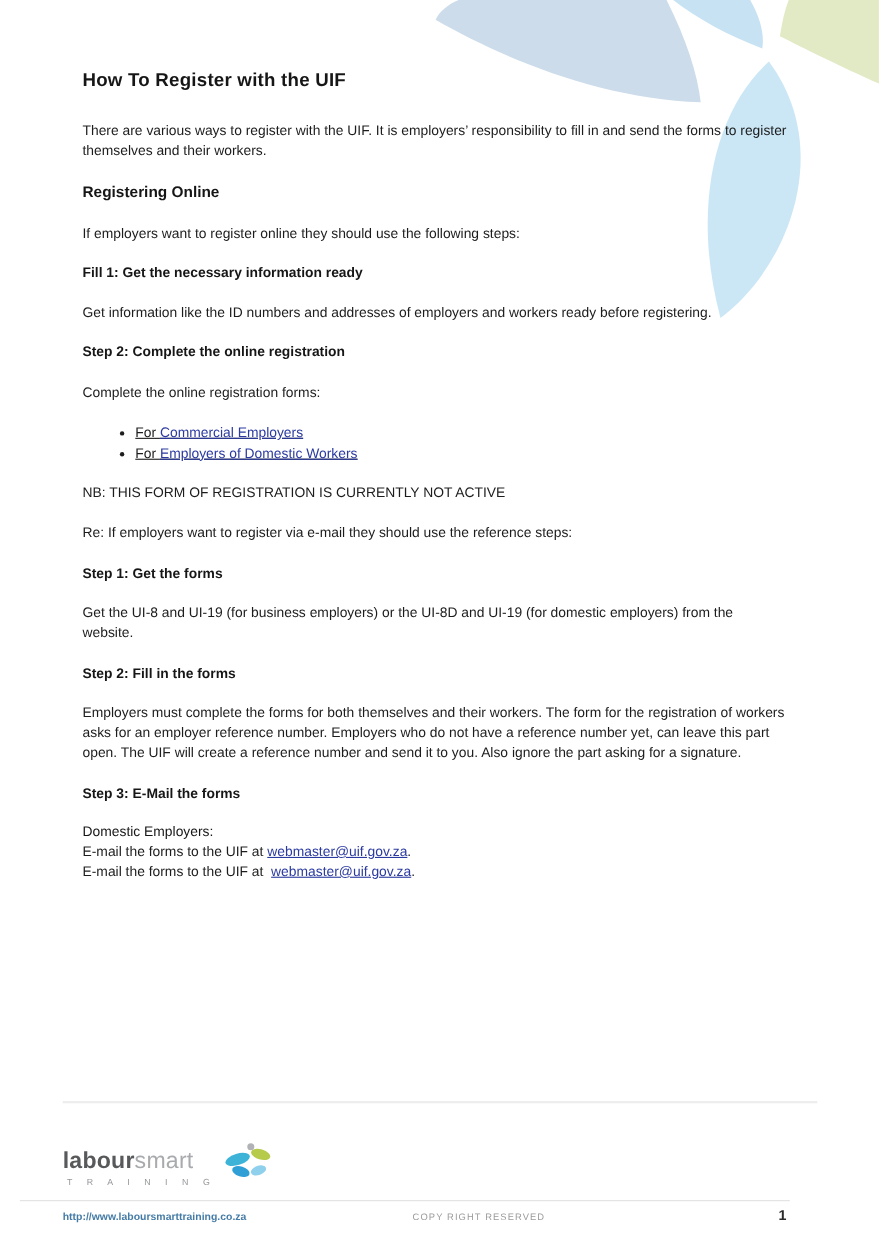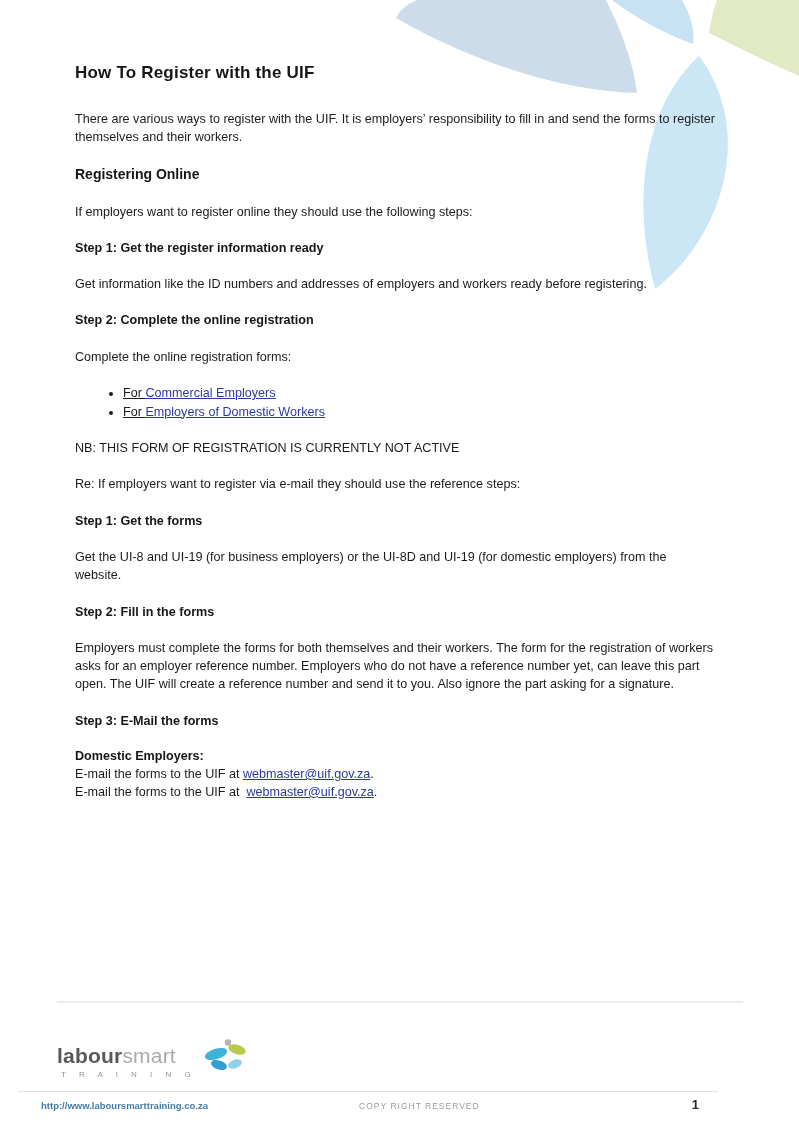--- a/index.html
+++ b/index.html
@@ -17,31 +17,31 @@
   #doc-content{position:absolute;left:75px;top:62px;width:641px;}
   .blk{font-size:12.6px;line-height:18.3px;margin:0 0 18px 0;}
   .blk.title{font-size:17px;line-height:22px;font-weight:bold;color:#161616;letter-spacing:.2px;margin-bottom:26px;}
   .blk.section{font-size:14px;line-height:19px;font-weight:bold;color:#161616;margin-bottom:19px;}
   .blk.step{font-weight:bold;color:#161616;}
   ul.bullets{margin:0 0 18px 0;padding:0 0 0 48px;list-style:disc;}
   ul.bullets li{font-size:12.6px;line-height:18.5px;text-decoration:underline;}
   .lines{margin:0;}
   .lines .line{font-size:12.6px;line-height:17.8px;}
   .seg{white-space:pre-wrap;}
-  .seg.bold{font-weight:bold;color:#161616;}
+  .seg.bold{font-weight:normal;color:#161616;}
   a.seg.link{color:#2b3aa0;text-decoration:underline;cursor:pointer;}
   
   .rule-top{position:absolute;left:57px;top:1001px;width:686px;height:2px;background:#ededed;}
   .logo{position:absolute;left:57px;top:1045px;display:flex;align-items:flex-start;}
   .wordmark{font-size:21px;line-height:22px;font-weight:bold;color:#58595b;letter-spacing:.2px;}
   .wordmark .smart{font-weight:normal;color:#a8aaad;}
   .logo-sub{font-size:8px;letter-spacing:5.5px;color:#939598;margin-top:3px;padding-left:4px;}
   .logo-mark{margin-left:8px;margin-top:-6px;}
   .rule-bottom{position:absolute;left:18px;top:1091px;width:700px;height:1px;background:#e2e2e2;}
-  .footer{position:absolute;left:41px;top:1097px;width:658px;display:flex;align-items:baseline;}
+  .footer{position:absolute;left:57px;top:1097px;width:658px;display:flex;align-items:baseline;}
   .footer-url{flex:1;font-size:9.5px;font-weight:bold;color:#447ba6;text-decoration:none;}
   .footer-copy{flex:1;text-align:right;font-size:8.5px;letter-spacing:1px;color:#9b9b9b;}
   .footer-page{flex:1;text-align:right;font-size:13px;font-weight:bold;color:#2a2a2a;}
 </style>
 </head>
 <body>
 
 <div class="page">
 
   <svg class="deco" viewBox="0 0 799 310" width="799" height="310">
@@ -49,21 +49,21 @@
     <path fill="#c6e2f3" d="M612 0 L682 0 C691 16 695 31 693 44 C663 33 634 17 612 0 Z"></path>
     <path fill="#e1eac4" d="M717 0 L799 0 L799 76 C765 61 731 44 709 33 C711 21 713 10 717 0 Z"></path>
     <path fill="#cbe7f6" d="M699 56 C650 100 628 188 655 289 C718 242 758 135 699 56 Z"></path>
   </svg>
 
   <div id="doc-content">
       <div class="blk title">How To Register with the UIF</div>
       <div class="blk para">There are various ways to register with the UIF. It is employers’ responsibility to fill in and send the forms to register themselves and their workers.</div>
       <div class="blk section">Registering Online</div>
       <div class="blk para">If employers want to register online they should use the following steps:</div>
-      <div class="blk step">Step 1: Get the register information ready</div>
+      <div class="blk step">Fill 1: Get the necessary information ready</div>
       <div class="blk para">Get information like the ID numbers and addresses of employers and workers ready before registering.</div>
       <div class="blk step">Step 2: Complete the online registration</div>
       <div class="blk para">Complete the online registration forms:</div>
       <ul class="bullets">
         <li><span class="seg plain">For </span><a class="seg link" href="#">Commercial Employers</a></li>
         <li><span class="seg plain">For </span><a class="seg link" href="#">Employers of Domestic Workers</a></li>
       </ul>
       <div class="blk para">NB: THIS FORM OF REGISTRATION IS CURRENTLY NOT ACTIVE</div>
       <div class="blk para">Re: If employers want to register via e-mail they should use the reference steps:</div>
       <div class="blk step">Step 1: Get the forms</div>

